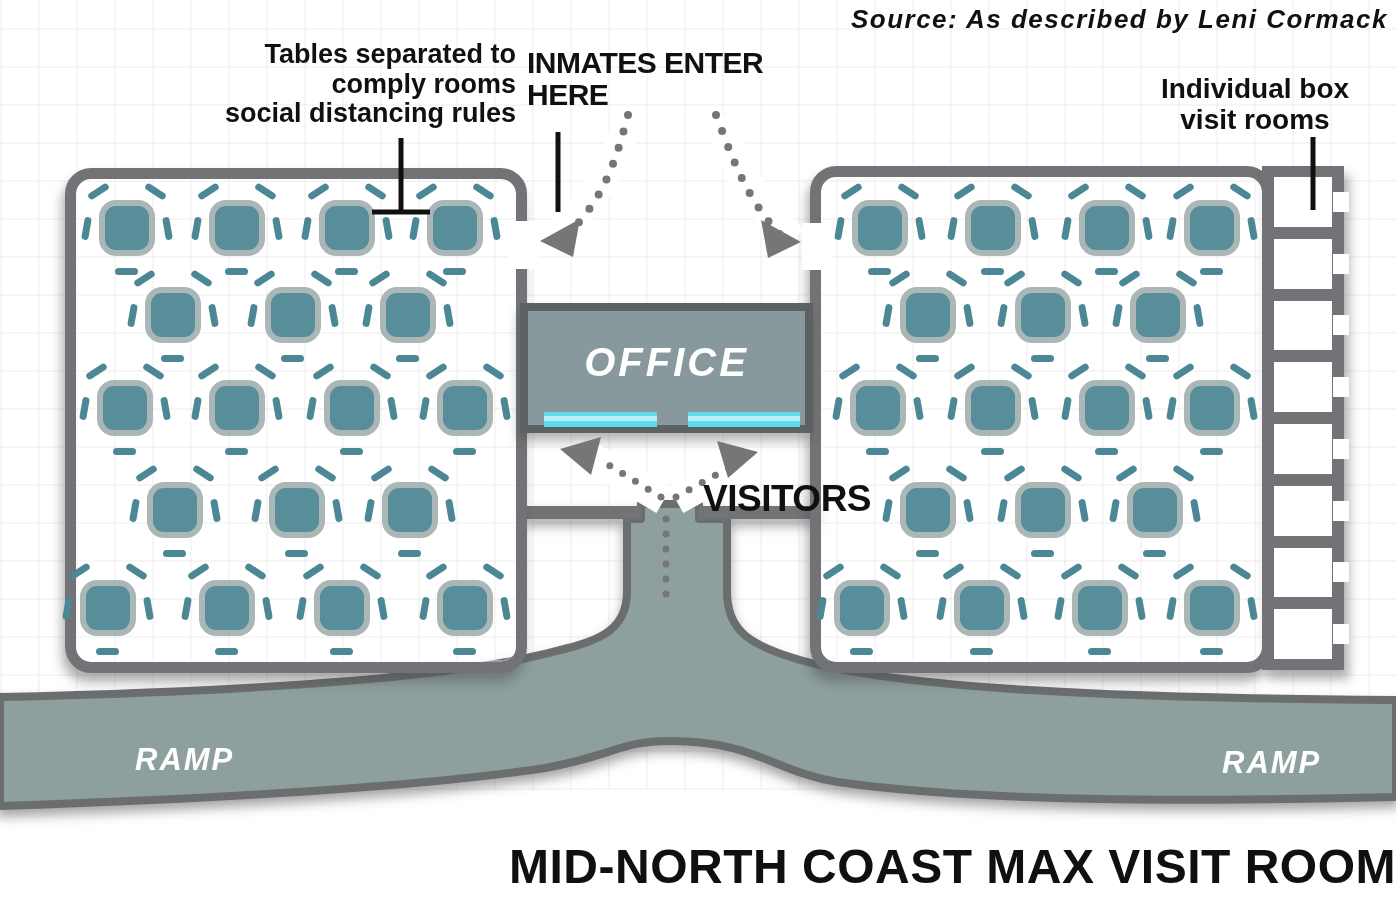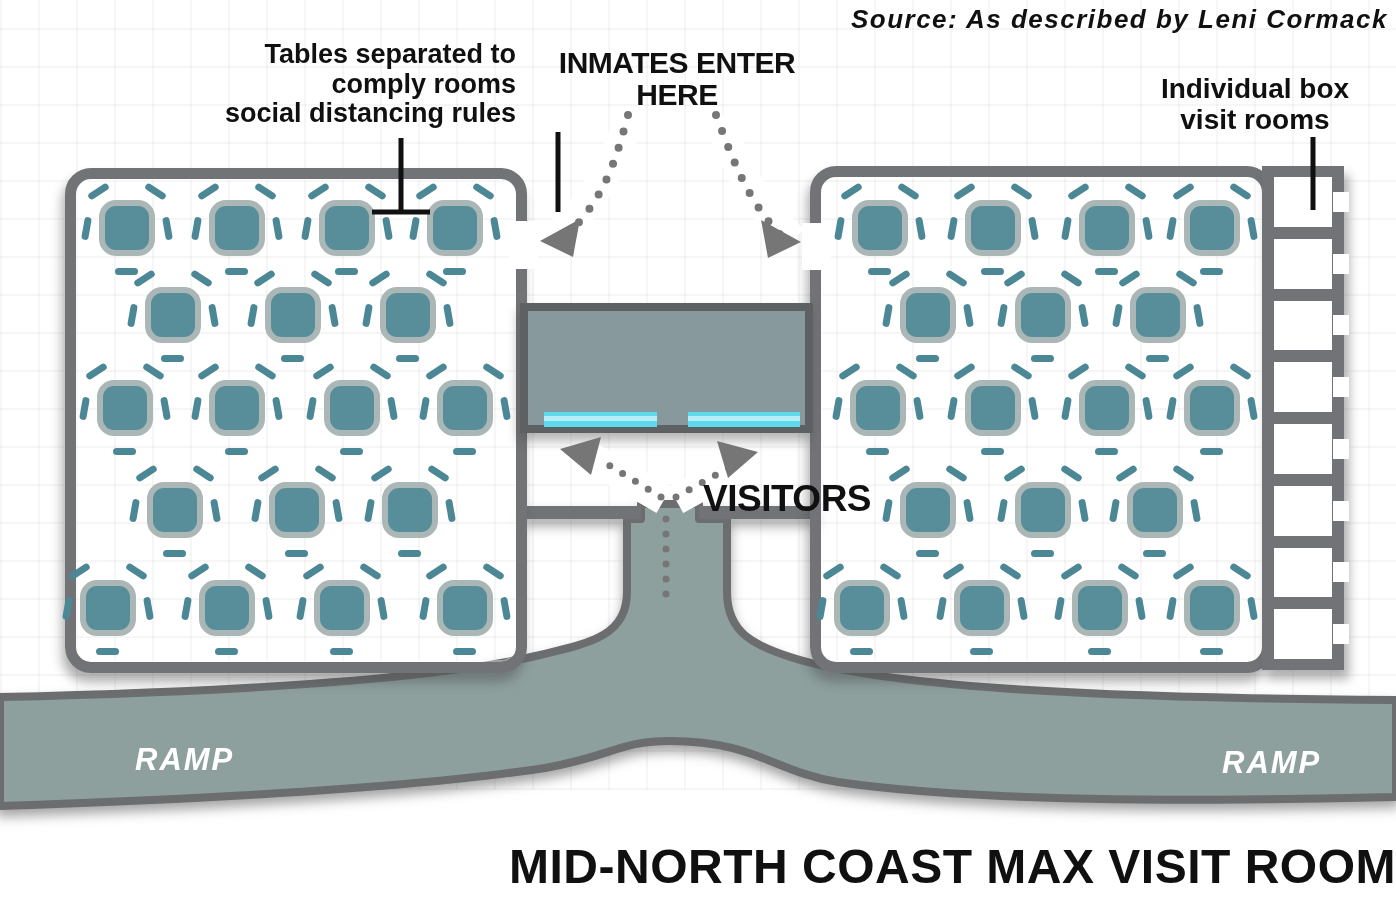--- a/index.html
+++ b/index.html
@@ -44,21 +44,21 @@
        border:6px solid var(--tablering);border-radius:17px;box-sizing:border-box;}
   .dsh{position:absolute;width:23px;height:7px;background:var(--chair);border-radius:4px;}
   .d-tl{left:8px;top:8px;transform:rotate(-33deg);}
   .d-tr{left:65px;top:8px;transform:rotate(33deg);}
   .d-l{left:-4px;top:45px;transform:rotate(-80deg);}
   .d-r{left:77px;top:45px;transform:rotate(80deg);}
   .d-b{left:36px;top:88px;}
 
   .lbl{position:absolute;color:var(--ink);z-index:7;}
   #tables-note{left:156px;top:40px;width:360px;text-align:right;font-size:27px;font-weight:600;line-height:1.1;}
-  #inmates-note{left:527px;top:47px;width:300px;text-align:center;font-size:30px;font-weight:800;line-height:1.05;letter-spacing:-0.5px;}
+  #inmates-note{left:527px;top:47px;width:300px;text-align:left;font-size:30px;font-weight:800;line-height:1.05;letter-spacing:-0.5px;}
   #source-credit{top:4px;right:8px;font-size:26px;font-style:italic;font-weight:700;letter-spacing:1.5px;}
   #boxrooms-note{left:1105px;top:74px;width:300px;text-align:center;font-size:28px;font-weight:600;line-height:1.1;}
   #visitors-note{left:703px;top:478px;font-size:37px;font-weight:800;letter-spacing:-0.5px;}
   .ramp-lbl{color:#fff;font-style:italic;font-weight:800;font-size:31px;letter-spacing:2px;z-index:7;}
   #ramp-left-label{left:135px;top:742px;}
   #ramp-right-label{left:1222px;top:745px;}
   #main-title{left:0;right:0;top:839px;text-align:right;font-size:48px;font-weight:800;letter-spacing:0.5px;}
 </style>
 </head>
 <body>
@@ -112,20 +112,21 @@
       </div>
       <div class="box-cell">
         <span class="box-door"></span>
       </div>
       <div class="box-cell">
         <span class="box-door"></span>
       </div>
     </div>
 
   <div id="office">
+    <span id="office-label">OFFICE</span>
     <span id="office-window-1" class="win"></span>
     <span id="office-window-2" class="win"></span>
   </div>
 
   <div id="tables-layer">
       <div class="seat" style="left: 79px; top: 180px;">
         <span class="dsh d-tl"></span>
         <span class="dsh d-tr"></span>
         <span class="dsh d-l"></span>
         <span class="dsh d-r"></span>

